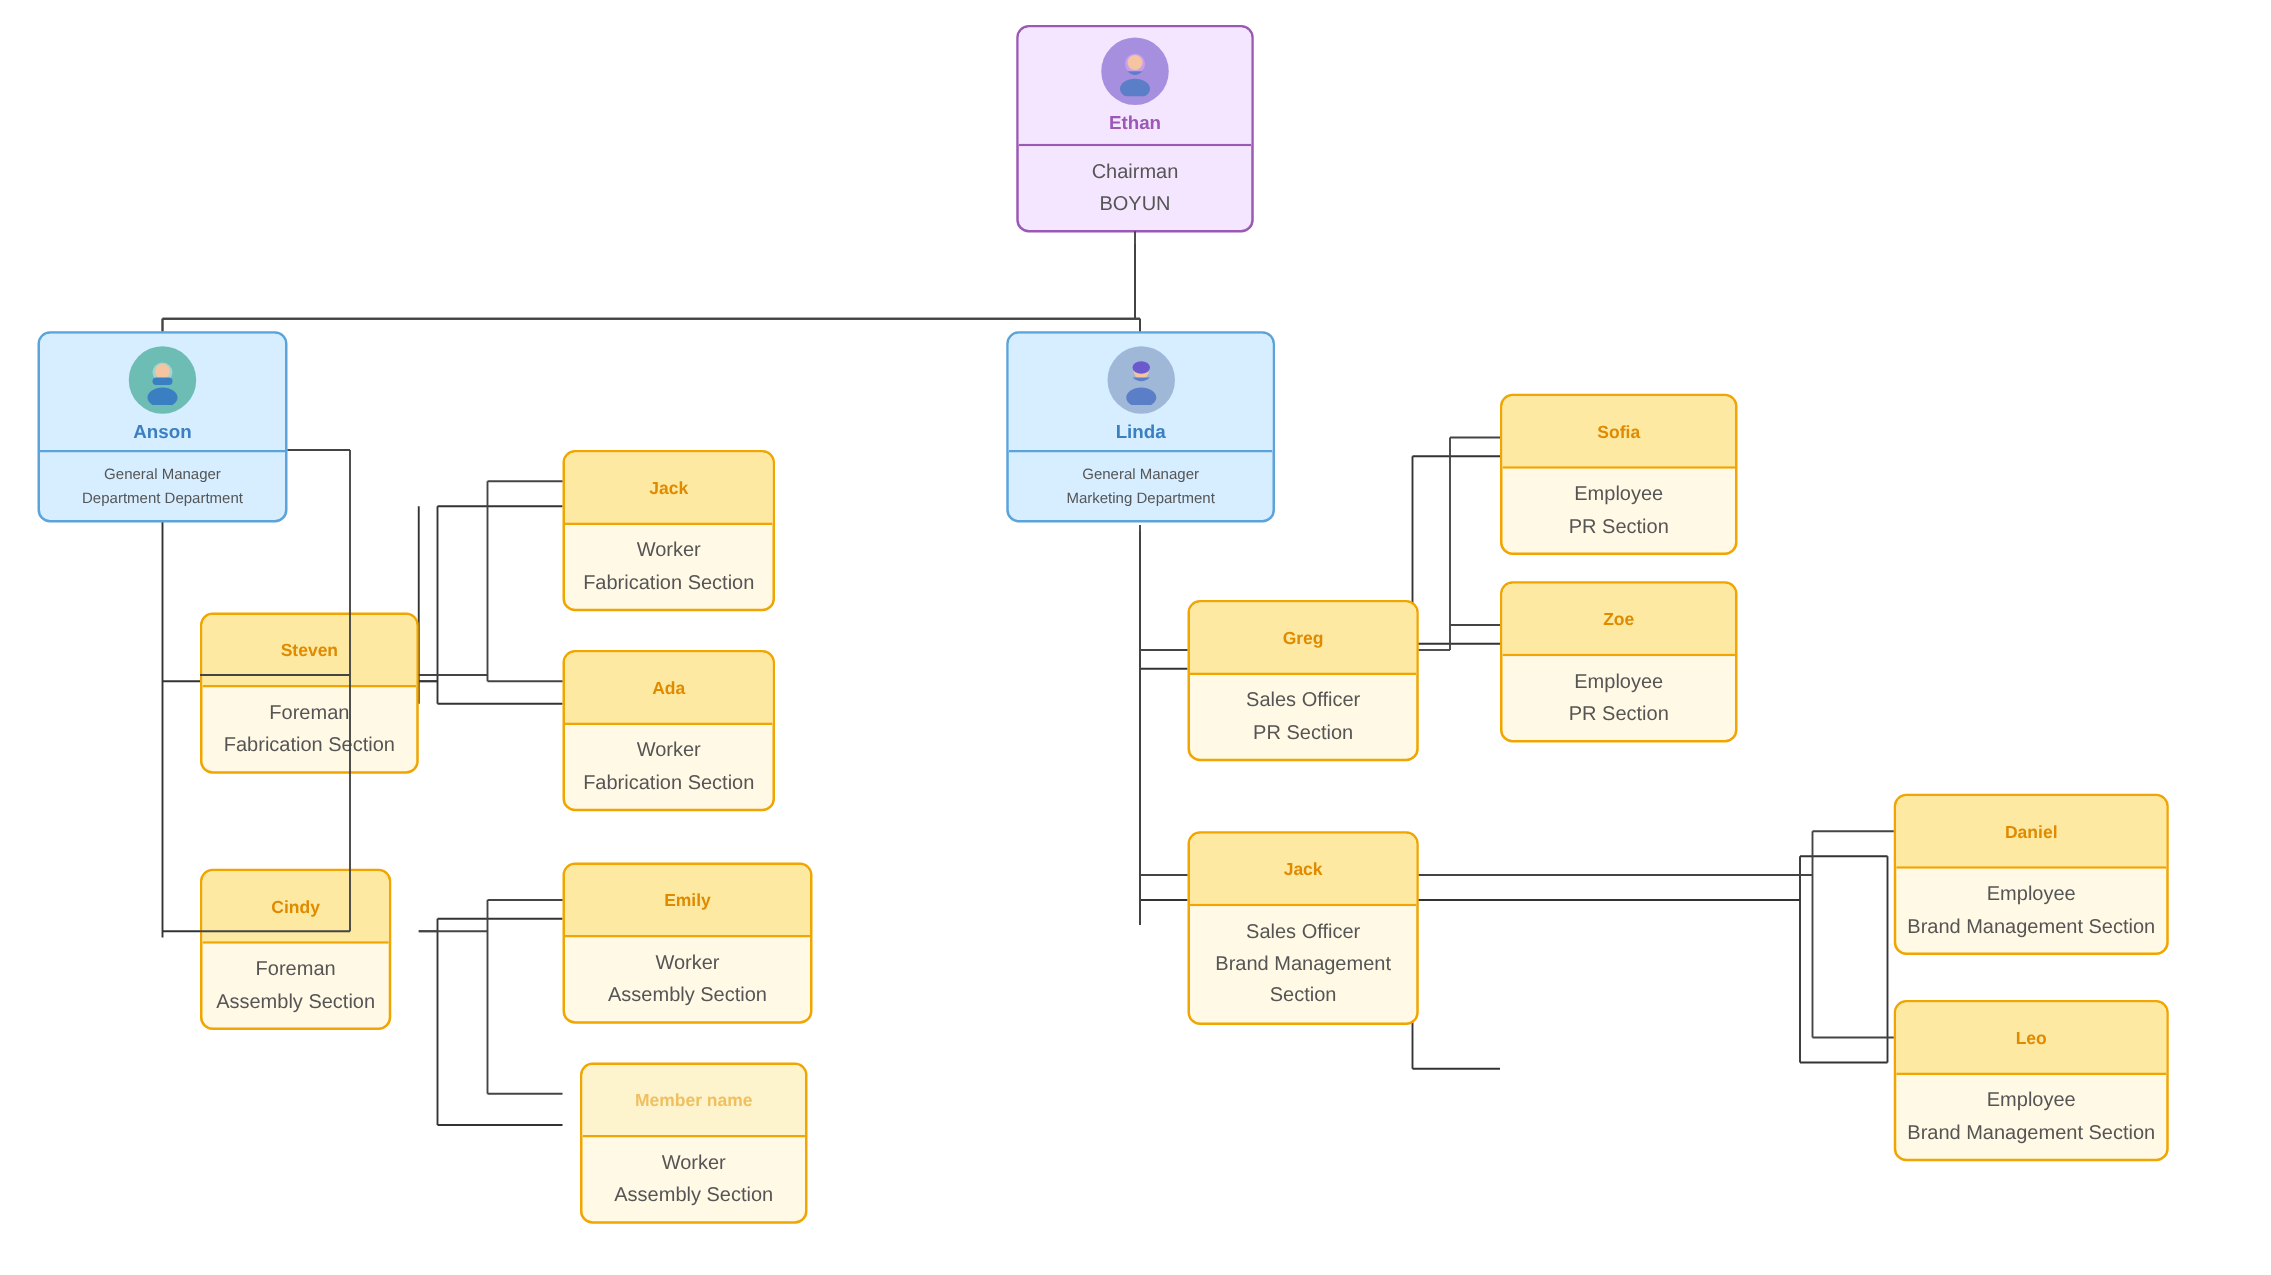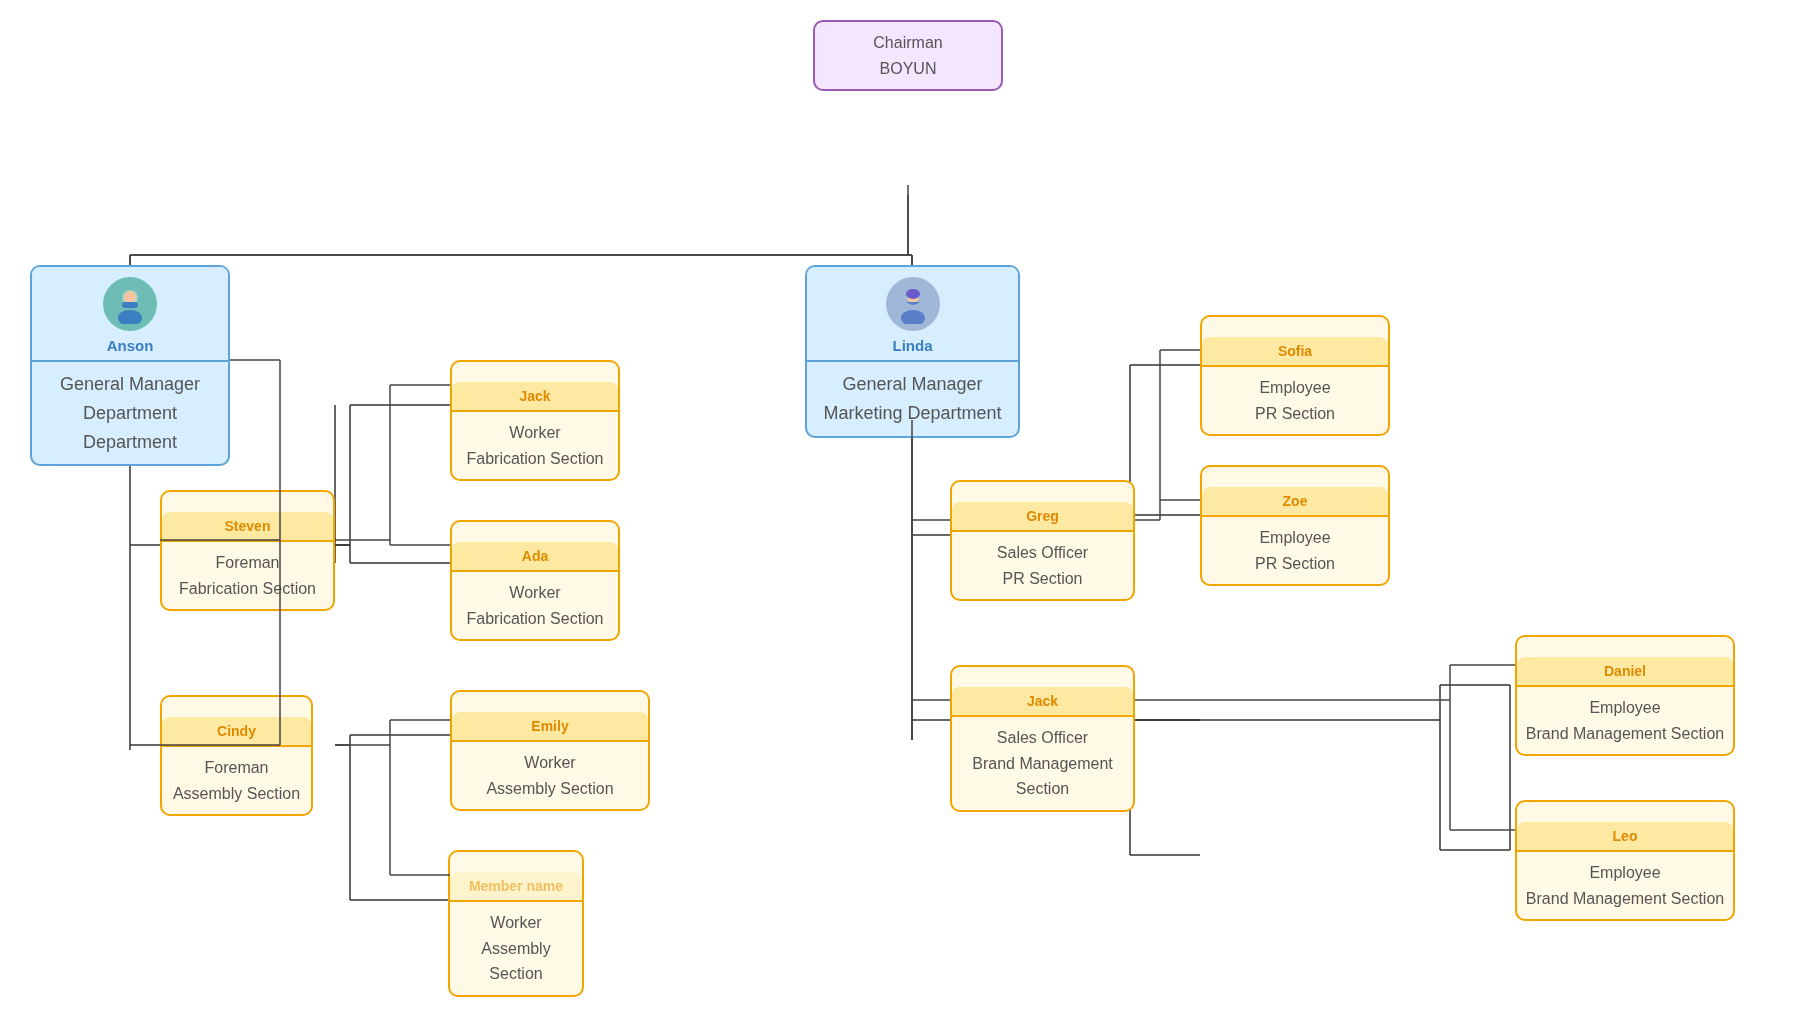--- a/index.html
+++ b/index.html
@@ -67,37 +67,36 @@
     }
     .card-manager .card-name {
       color: #3a7fc1;
       font-weight: bold;
       font-size: 15px;
       text-align: center;
     }
     .card-manager .card-body {
       padding: 8px 5px;
       color: #555;
-      font-size: 18px;
+      font-size: 12px;
       line-height: 1.6;
     }
 
     
     .card-worker {
       width: 170px;
       border: 2px solid #f0a500;
       background: #fff9e6;
       border-radius: 10px;
     }
     .card-worker .card-header {
       background: #fde9a2;
       border-bottom: 2px solid #f0a500;
-      padding: 6px 5px;
+      padding: 20px 5px;
       border-radius: 8px 8px 0 0;
-      margin-top: 20px;
     }
     .card-worker .card-name {
       color: #e08a00;
       font-weight: bold;
       font-size: 14px;
     }
     .card-worker .card-body {
       padding: 8px 5px;
       color: #555;
       font-size: 16px;
@@ -213,20 +212,31 @@
     <line x1="1130" y1="720" x2="1200" y2="720"></line>
     <line x1="1130" y1="855" x2="1200" y2="855"></line>
 
     <line x1="1510" y1="685" x2="1510" y2="850"></line>
     <line x1="1440" y1="685" x2="1510" y2="685"></line>
     <line x1="1440" y1="850" x2="1510" y2="850"></line>
     <line x1="1125" y1="720" x2="1440" y2="720"></line>
   </svg>
 
   <div id="card-ethan" class="card card-root">
+    <div class="card-header">
+      <div class="avatar avatar-root">
+        <svg class="person-svg" viewBox="0 0 40 40">
+          <circle cx="20" cy="14" r="8" fill="#c9a0e8"></circle>
+          <ellipse cx="20" cy="34" rx="12" ry="8" fill="#5b7ec9"></ellipse>
+          <circle cx="20" cy="13" r="6" fill="#f4c5a0"></circle>
+          <path d="M14 20 Q20 26 26 20" fill="#5b7ec9"></path>
+        </svg>
+      </div>
+      <div class="card-name">Ethan</div>
+    </div>
     <div class="card-body">
       <div>Chairman</div>
       <div>BOYUN</div>
     </div>
   </div>
 
   <div id="card-anson" class="card card-manager" style="top:265px; left:30px;">
     <div class="card-header">
       <div class="avatar avatar-anson">
         <svg class="person-svg" viewBox="0 0 40 40">
@@ -305,21 +315,21 @@
   <div class="card card-worker" style="position:absolute; top:690px; left:450px; width:200px;">
     <div class="card-header">
       <div class="card-name">Emily</div>
     </div>
     <div class="card-body">
       <div>Worker</div>
       <div>Assembly Section</div>
     </div>
   </div>
 
-  <div class="card card-worker card-placeholder" style="position:absolute; top:850px; left:448px; width:136px;">
+  <div class="card card-worker card-placeholder" style="position:absolute; top:850px; left:464px; width:182px;">
     <div class="card-header" style="background:#fdf3cc;">
       <div class="card-name" style="color:#f0c060;">Member name</div>
     </div>
     <div class="card-body">
       <div>Worker</div>
       <div>Assembly Section</div>
     </div>
   </div>
 
   <div class="card card-worker" style="position:absolute; top:480px; left:950px; width:185px;">

